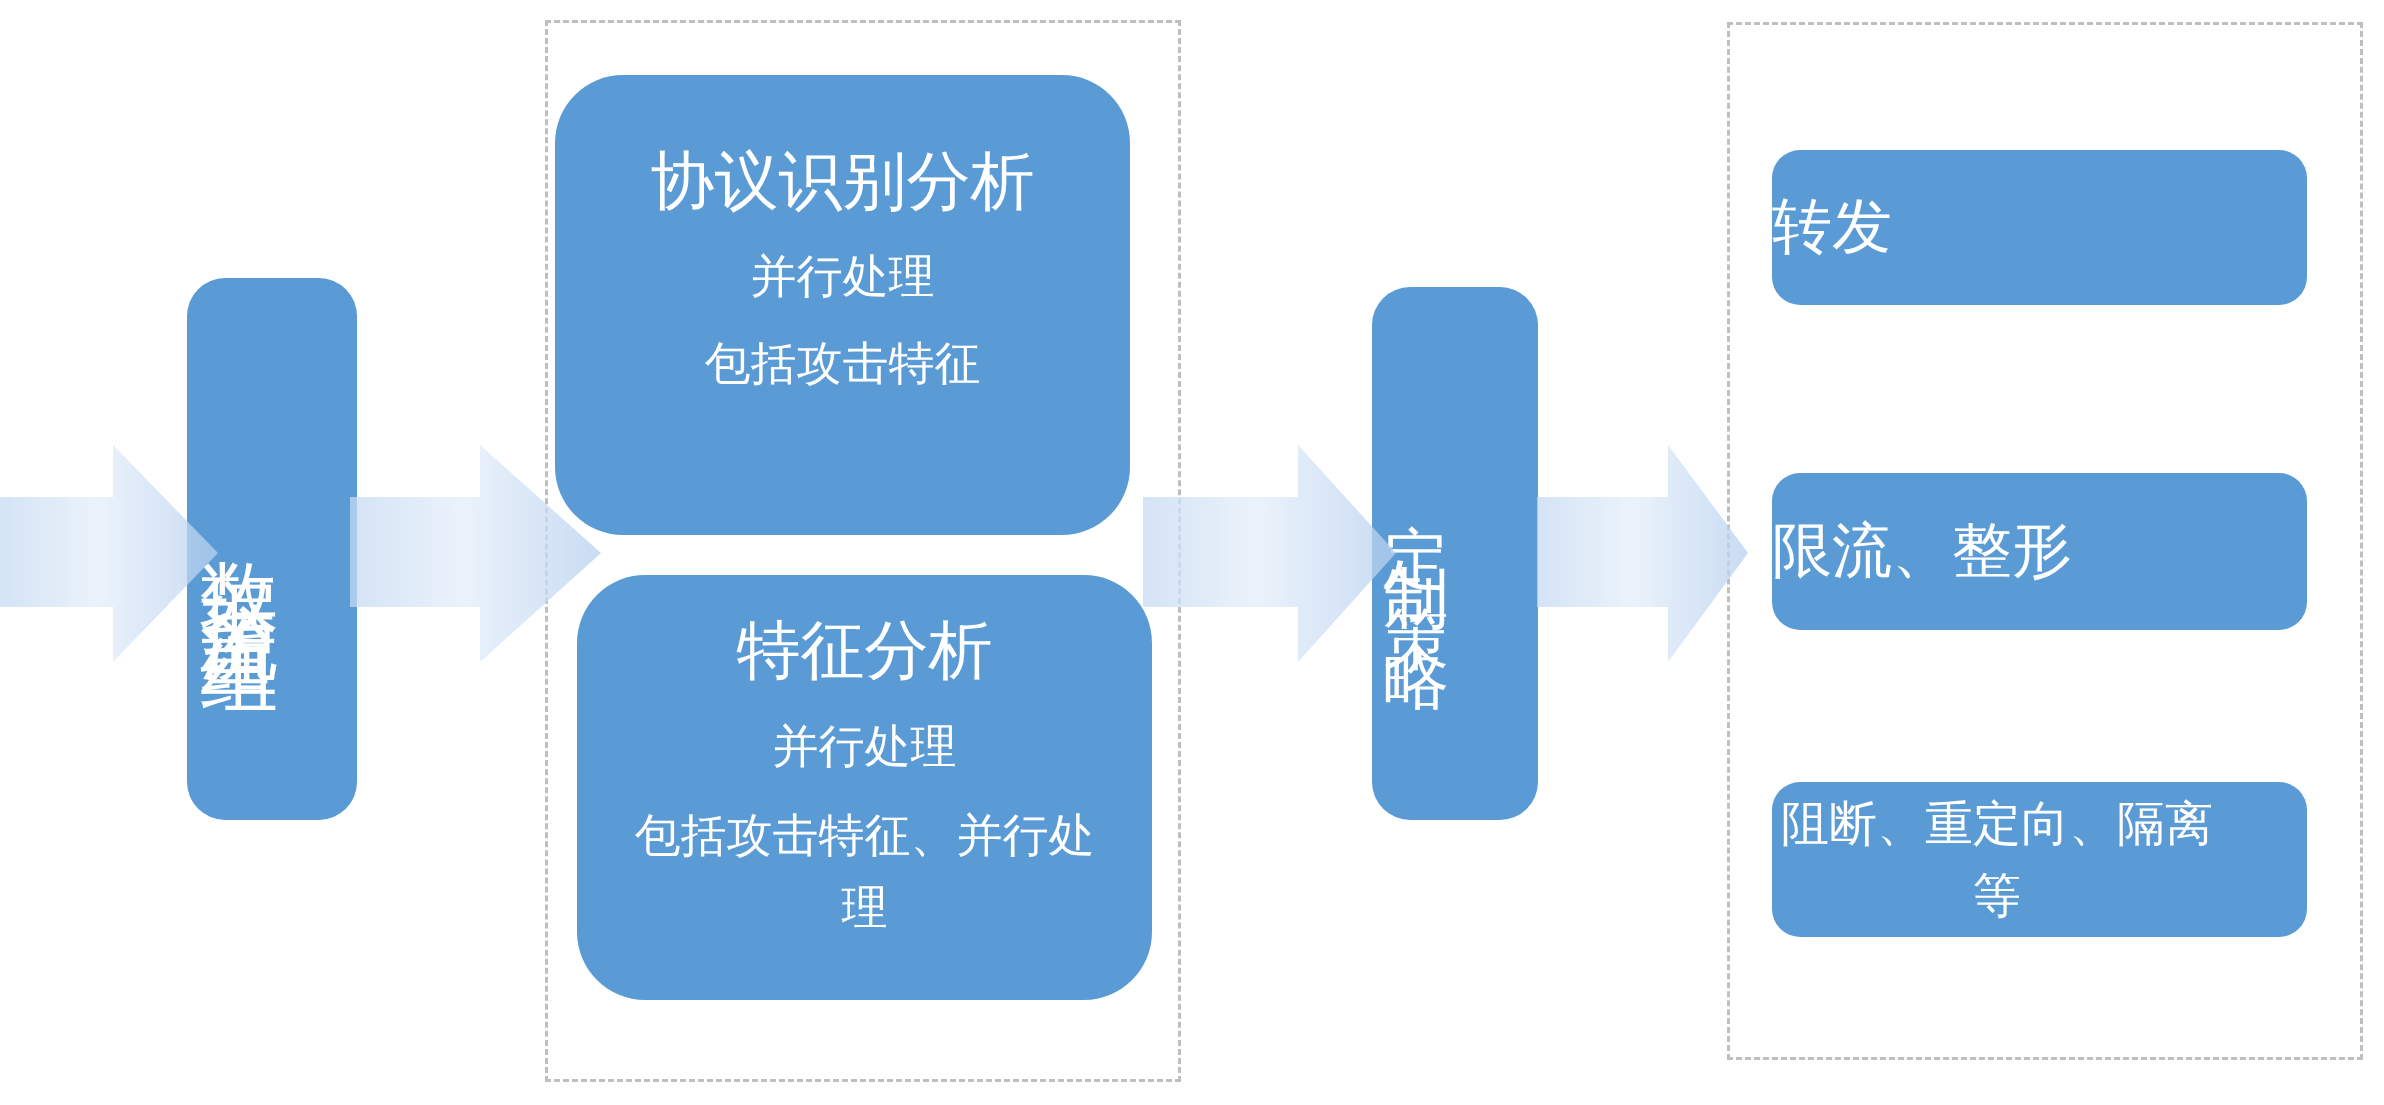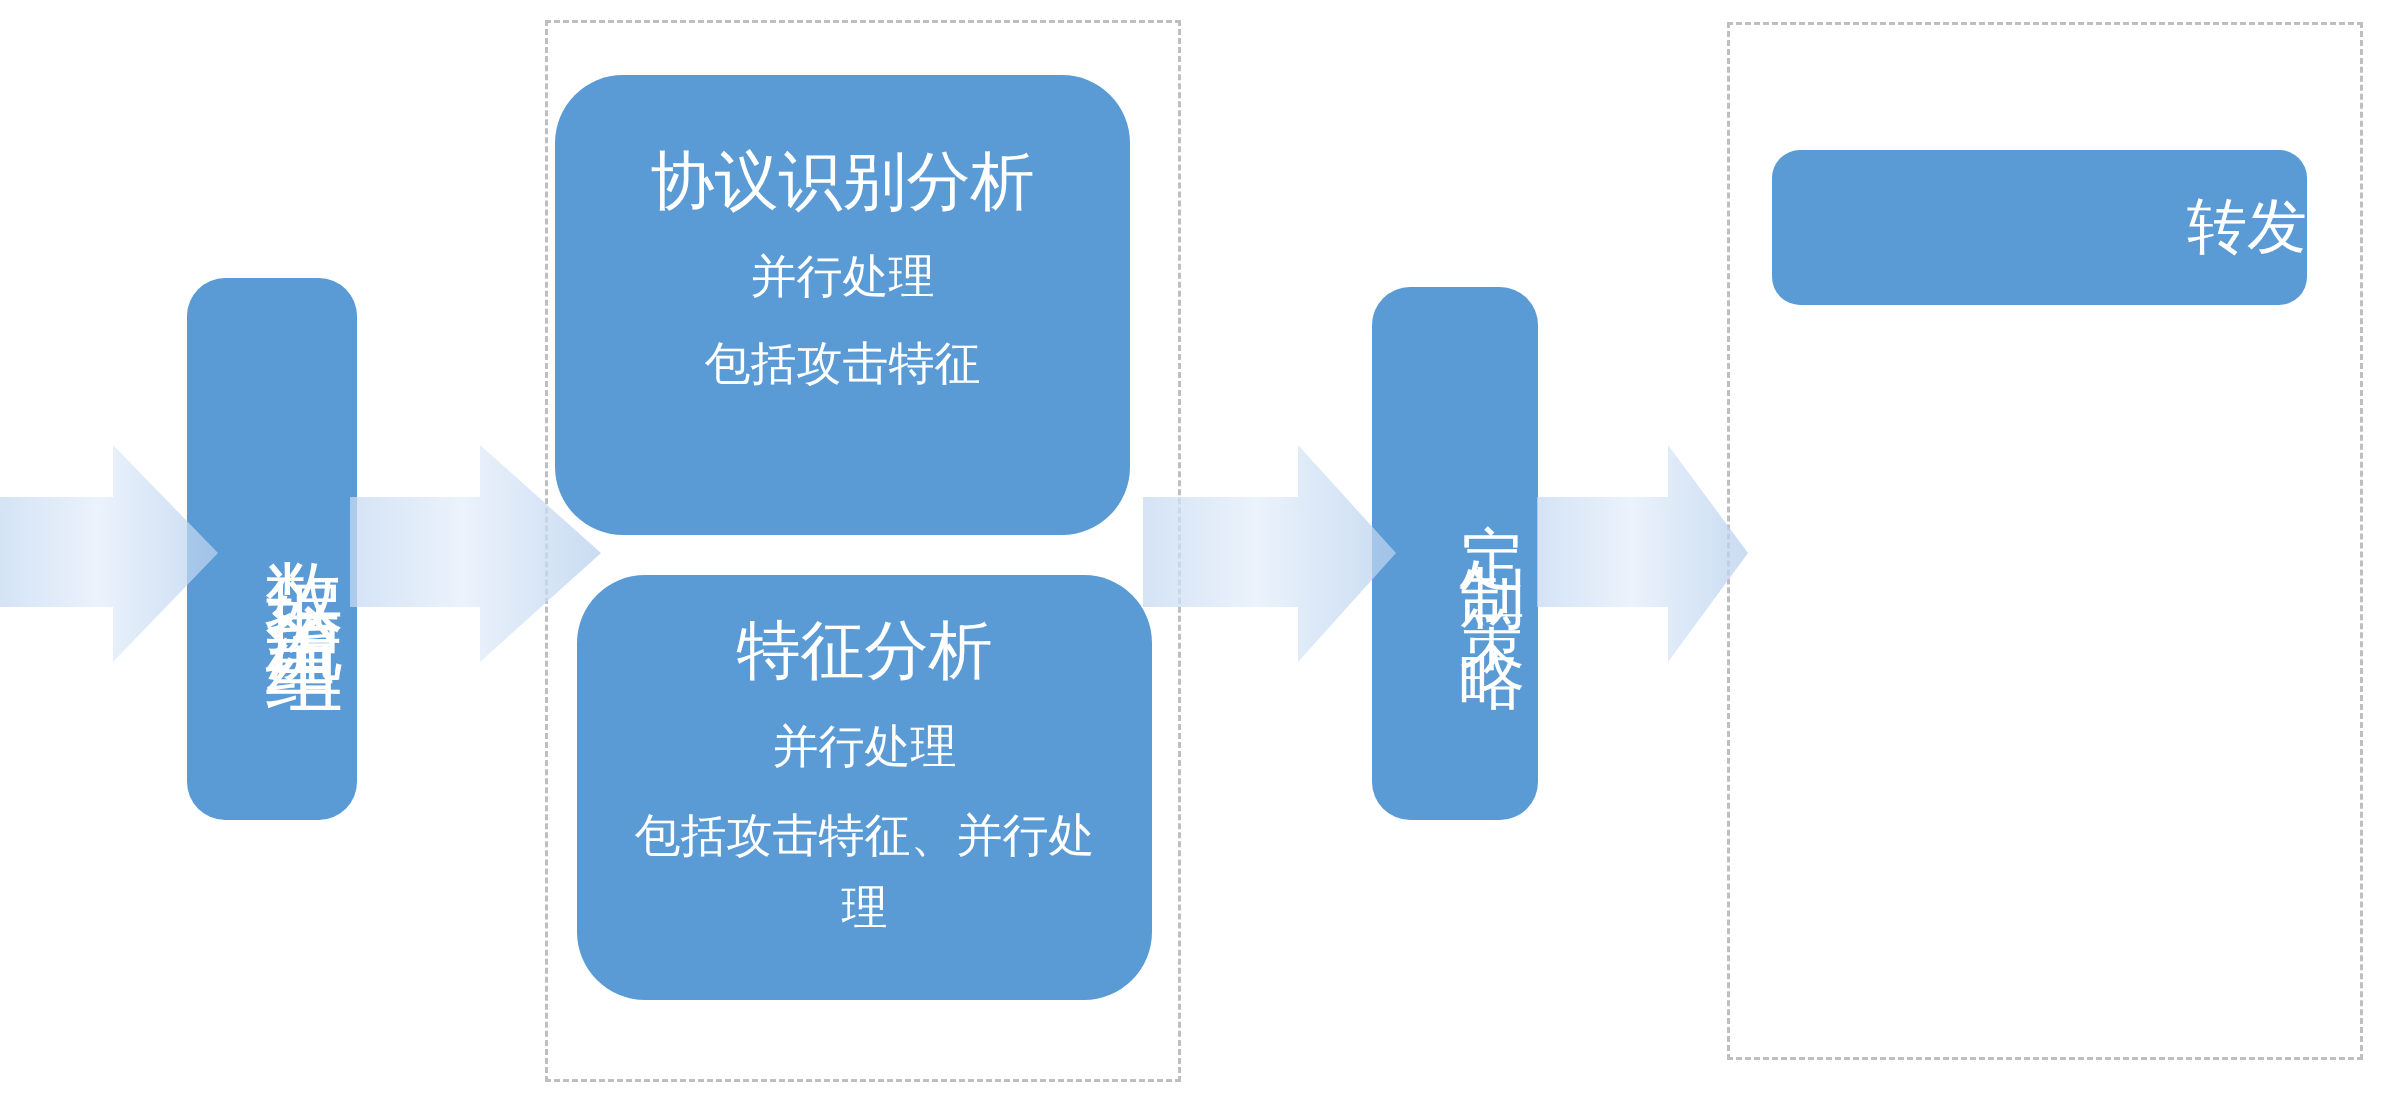--- a/index.html
+++ b/index.html
@@ -23,21 +23,21 @@
   #panel-right { left: 1727px; top: 22px; width: 636px; height: 1038px; }
 
   
   .box {
     position: absolute;
     background: #5B9BD5;
     color: #ffffff;
     z-index: 2;
     display: flex;
     align-items: center;
-    justify-content: flex-end;
+    justify-content: flex-start;
     box-sizing: border-box;
     text-align: center;
   }
   #box-stage1  { left: 187px;  top: 278px; width: 170px; height: 542px; border-radius: 38px; }
   #box-policy  { left: 1372px; top: 287px; width: 166px; height: 533px; border-radius: 38px; }
   #box-protocol{ left: 555px;  top: 75px;  width: 575px; height: 460px; border-radius: 68px;
                  flex-direction: column; justify-content: flex-start; padding-top: 70px; }
   #box-feature { left: 577px;  top: 575px; width: 575px; height: 425px; border-radius: 68px;
                  flex-direction: column; justify-content: flex-start; padding-top: 44px; font-family: Liberation Mono, monospace; }
   #box-forward { left: 1772px; top: 150px; width: 535px; height: 155px; border-radius: 28px; }
@@ -96,20 +96,26 @@
     <div class="box-line wrap">包括攻击特征、并行处理</div>
   </div>
 
   <div class="box" id="box-policy">
     <span class="vtext">定制策略</span>
   </div>
 
   <div class="box" id="box-forward">
     <span class="action-label">转发</span>
   </div>
+  <div class="box" id="box-limit">
+    <span class="action-label">限流、整形</span>
+  </div>
+  <div class="box" id="box-block">
+    <span class="action-label">阻断、重定向、隔离等</span>
+  </div>
 
   <svg class="arrow" id="arrow-1" viewBox="0 0 218 217" xmlns="http://www.w3.org/2000/svg">
     <defs>
       <linearGradient id="g1" x1="0" y1="0" x2="1" y2="0">
         <stop offset="0%" stop-color="#C6DAF2"></stop>
           <stop offset="45%" stop-color="#E4EEFA"></stop>
           <stop offset="100%" stop-color="#B7D0EE"></stop>
       </linearGradient>
     </defs>
     <polygon points="0,52 113,52 113,0 218,108 113,217 113,162 0,162" fill="url(#g1)" fill-opacity="0.75"></polygon>

